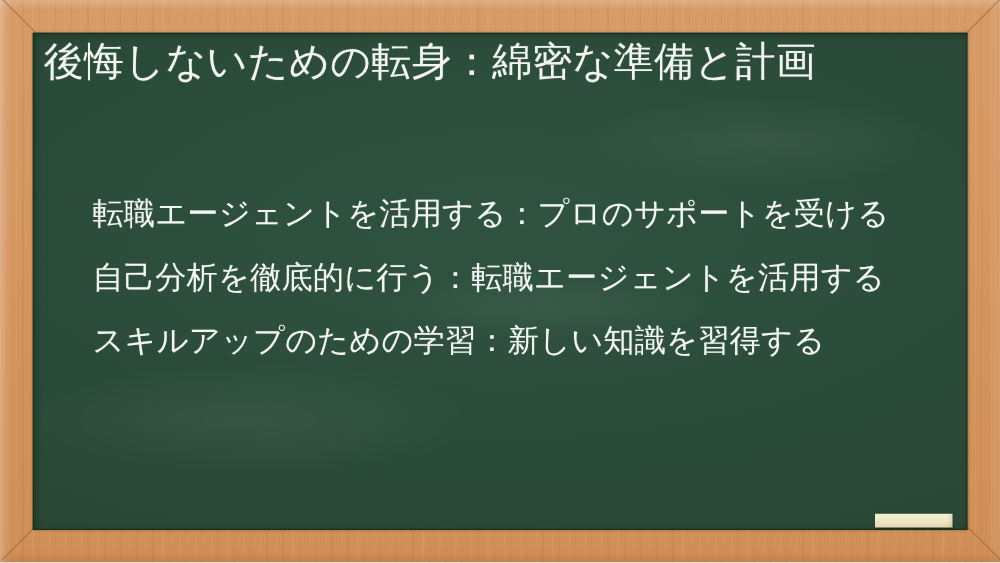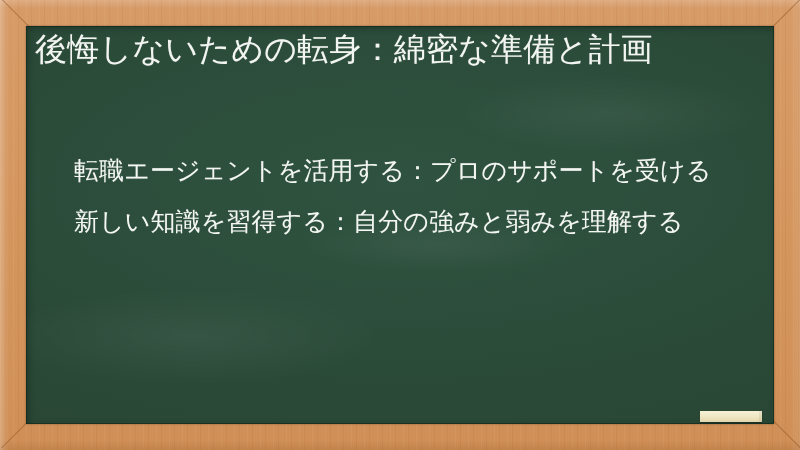--- a/index.html
+++ b/index.html
@@ -182,20 +182,21 @@
     </div>
 
   <div id="board">
     <div class="dust"></div>
 
     <div class="content">
       <div id="title">後悔しないための転身：綿密な準備と計画</div>
 
       <ul id="bullets">
         <li>転職エージェントを活用する：プロのサポートを受ける</li>
-        <li>新しい知識を習得する：自分の強みと弱みを理解する</li>
+        <li>自己分析を徹底的に行う：転職エージェントを活用する</li>
+        <li>スキルアップのための学習：新しい知識を習得する</li>
       </ul>
     </div>
 
     <div id="chalk"></div>
   </div>
 
 </div>
 
 </body></html>

